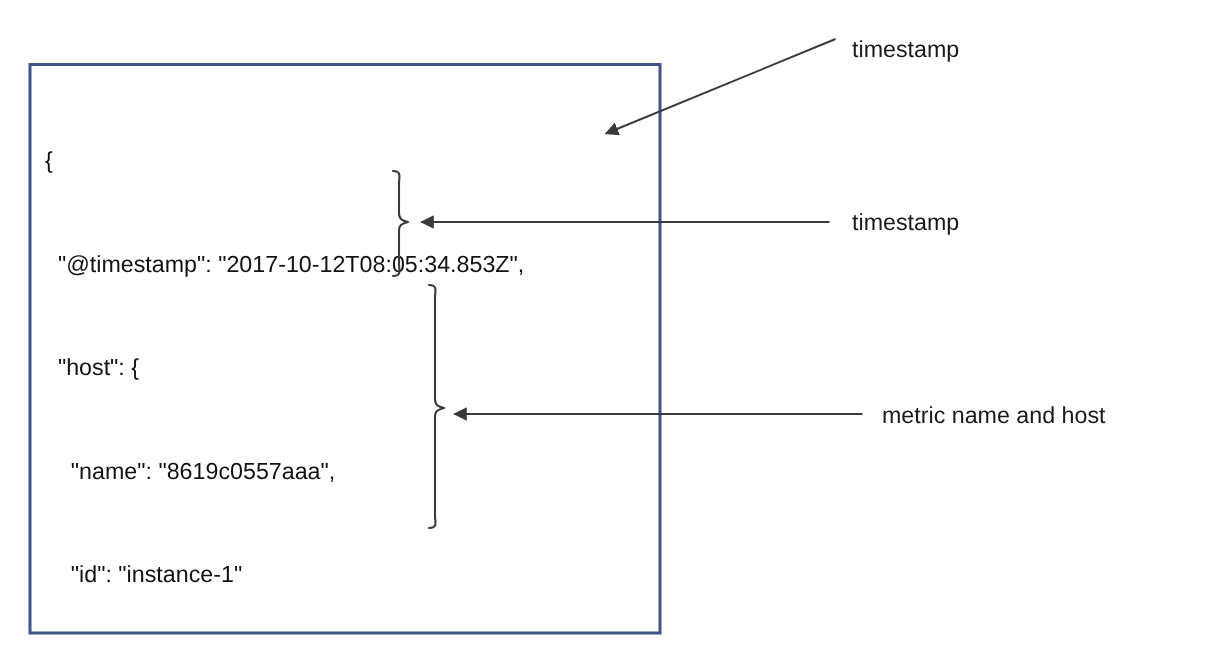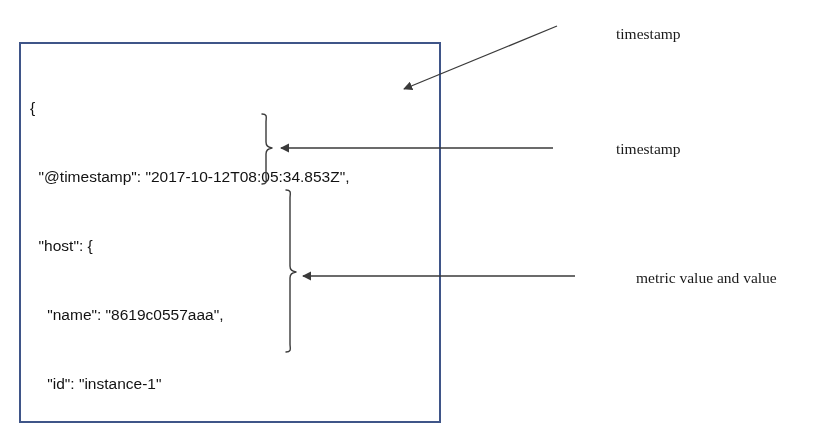--- a/index.html
+++ b/index.html
@@ -49,25 +49,24 @@
     letter-spacing: 0px;
   }
   .json-line {
     height: 23px;
     white-space: pre;
   }
 
   
   .annot-label {
     position: absolute;
-    font-family: Liberation Serif, serif;
+    font-family: Liberation Sans, sans-serif;
     font-size: 15.5px;
     color: #1a1a1a;
     white-space: nowrap;
-    margin-left: 48px;
   }
   .annot-timestamp { left: 568px; top: 25px; }
   .annot-dimensions { left: 568px; top: 140px; }
   .annot-metric { left: 588px; top: 269px; }
 
   
   .overlay {
     position: absolute;
     left: 0; top: 0;
     width: 817px;
@@ -131,15 +130,15 @@
 
     <line x1="553" y1="148" x2="281" y2="148" stroke="#3a3a3a" stroke-width="1.3" marker-end="url(#arrowhead)"></line>
 
     <line x1="575" y1="276" x2="303" y2="276" stroke="#3a3a3a" stroke-width="1.3" marker-end="url(#arrowhead)"></line>
   </svg>
 
   <div class="annot-label annot-timestamp">timestamp</div>
 
   <div class="annot-label annot-dimensions">timestamp</div>
 
-  <div class="annot-label annot-metric">metric value and value</div>
+  <div class="annot-label annot-metric">metric name and host</div>
 
 </div>
 
 </body></html>

